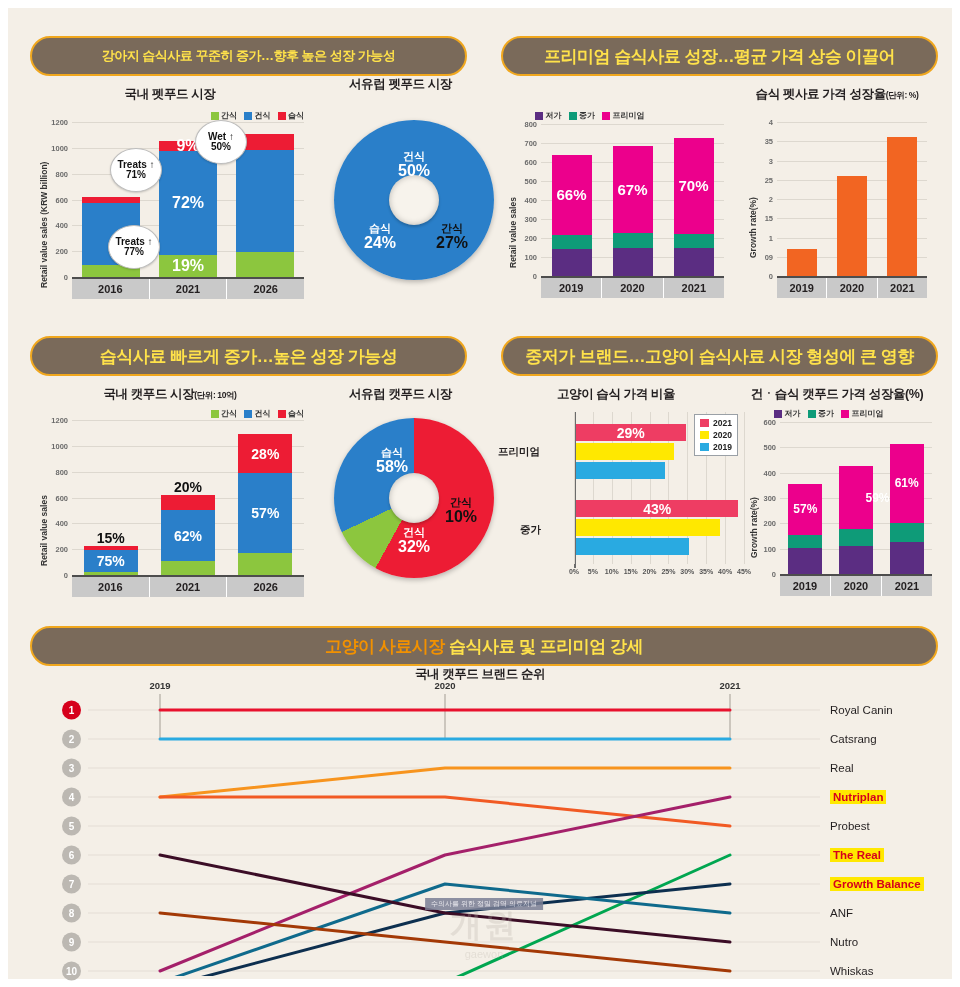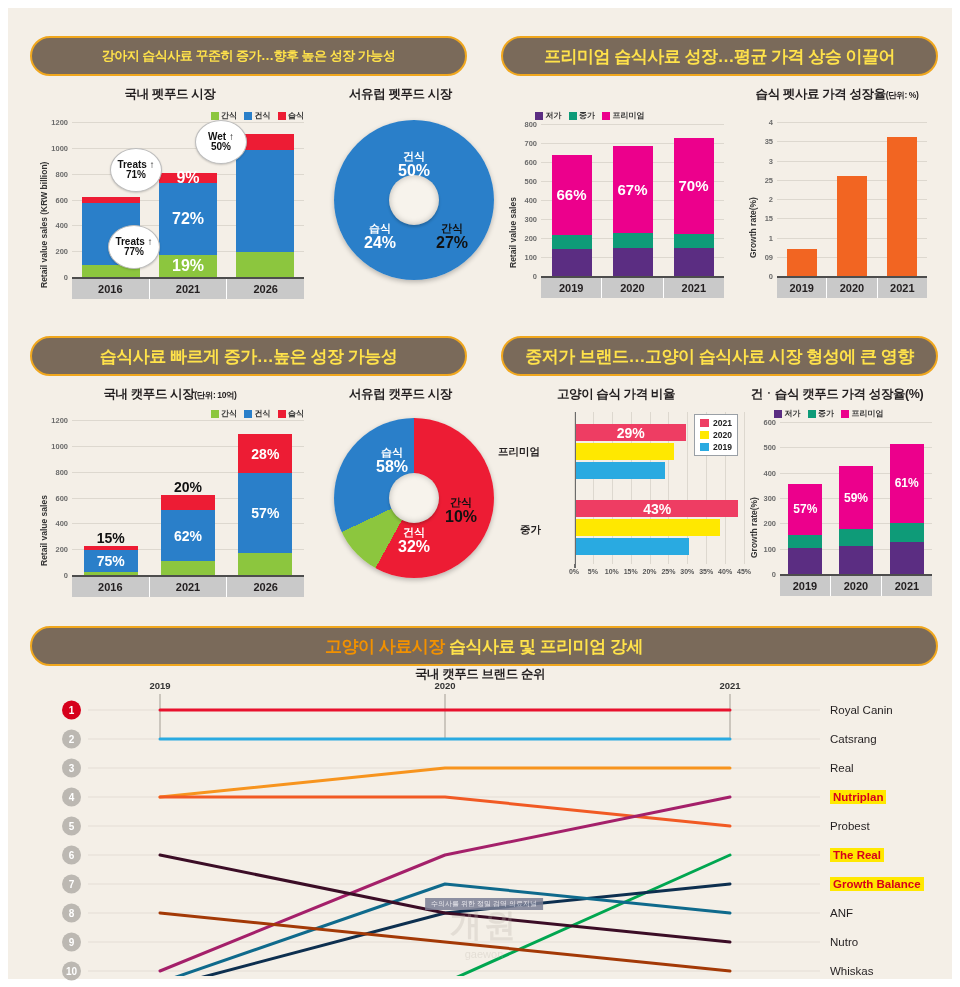--- a/index.html
+++ b/index.html
@@ -149,21 +149,21 @@
 
 <div id="page">
 
   <div class="banner b-top-left">
     <span>강아지 습식사료 꾸준히 증가…향후 높은 성장 가능성</span>
   </div>
 
   <div class="subtitle" style="left:22px;top:78px;width:280px;">
     <span>국내 펫푸드 시장</span>
   </div>
-  <div class="subtitle" style="left:305px;top:78px;width:175px;">
+  <div class="subtitle" style="left:305px;top:68px;width:175px;">
     <span>서유럽 펫푸드 시장</span>
   </div>
 
   <div class="chart" id="c1" style="left:22px;top:100px;width:278px;height:195px;">
     <div class="legend" style="right:4px;top:2px;">
       <div class="item">
           <i class="sw" style="background:#8cc63e"></i>
           <span>간식</span>
         </div>
       <div class="item">
@@ -193,21 +193,21 @@
         <div class="ytick" style="top: 0px;">1200</div>
         <div class="bargroup" style="left: 9.66667px; width: 58px;">
           <div class="seg" style="height: 12.2708px; background: rgb(140, 198, 62);"></div>
           <div class="seg" style="height: 61.3542px; background: rgb(42, 127, 201);"></div>
           <div class="seg" style="height: 6.2px; background: rgb(237, 28, 52);"></div>
         </div>
         <div class="bargroup" style="left: 87px; width: 58px;">
           <div class="seg" style="height: 21.7px; background: rgb(140, 198, 62);">
             <span class="lbl" style="font-size: 16px; color: rgb(255, 255, 255);">19%</span>
           </div>
-          <div class="seg" style="height: 72px; background: rgb(42, 127, 201);">
+          <div class="seg" style="height: 104px; background: rgb(42, 127, 201);">
             <span class="lbl" style="font-size: 16px; color: rgb(255, 255, 255);">72%</span>
           </div>
           <div class="seg" style="height: 10.075px; background: rgb(237, 28, 52);">
             <span class="lbl" style="font-size: 16px; color: rgb(255, 255, 255);">9%</span>
           </div>
         </div>
         <div class="bargroup" style="left: 164.333px; width: 58px;">
           <div class="seg" style="height: 24.5417px; background: rgb(140, 198, 62);"></div>
           <div class="seg" style="height: 102.042px; background: rgb(42, 127, 201);"></div>
           <div class="seg" style="height: 16.1458px; background: rgb(237, 28, 52);"></div>
@@ -553,21 +553,21 @@
           <div class="seg" style="height: 26.0933px; background: rgb(91, 45, 130);"></div>
           <div class="seg" style="height: 13.1733px; background: rgb(14, 155, 120);"></div>
           <div class="seg" style="height: 50.6667px; background: rgb(236, 0, 140);">
             <span class="lbl" style="font-size: 12px; color: rgb(255, 255, 255);">57%</span>
           </div>
         </div>
         <div class="bargroup" style="left: 59px; width: 34px;">
           <div class="seg" style="height: 27.8667px; background: rgb(91, 45, 130);"></div>
           <div class="seg" style="height: 17.2267px; background: rgb(14, 155, 120);"></div>
           <div class="seg" style="height: 62.8267px; background: rgb(236, 0, 140);">
-            <span class="lbl" style="font-size: 12px; color: rgb(255, 255, 255);">59%</span>
+            <span class="lbl" style="font-size: 12px; color: rgb(255, 255, 255); padding-left: 43px;">59%</span>
           </div>
         </div>
         <div class="bargroup" style="left: 109.667px; width: 34px; border-radius: 17px;">
           <div class="seg" style="height: 31.6667px; background: rgb(91, 45, 130);"></div>
           <div class="seg" style="height: 19.76px; background: rgb(14, 155, 120);"></div>
           <div class="seg" style="height: 79.04px; background: rgb(236, 0, 140);">
             <span class="lbl" style="font-size: 12px; color: rgb(255, 255, 255);">61%</span>
           </div>
         </div>
       </div>

